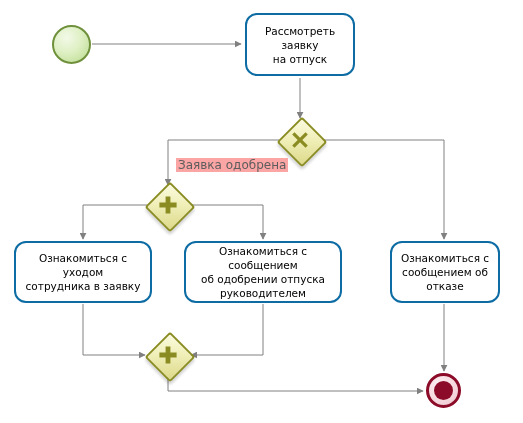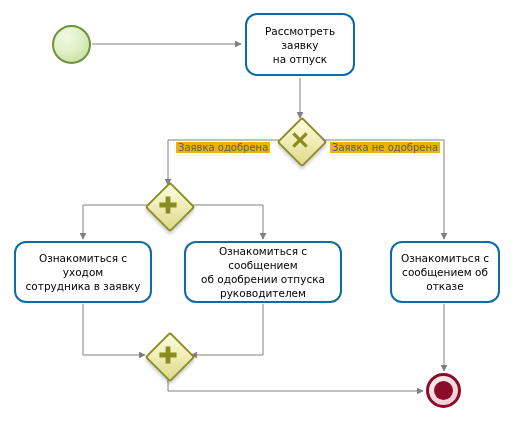--- a/index.html
+++ b/index.html
@@ -94,25 +94,26 @@
   .gateway .marker {
     position: relative;
     z-index: 2;
     width: 24px;
     height: 24px;
   }
   .gateway .marker svg { display: block; }
   
   .flow-label {
     position: absolute;
-    font-size: 10px;
+    font-size: 12px;
     color: #5d5d5d;
     white-space: nowrap;
-    background: #eab308;
+    background: #fca5a5;
     padding: 0 2px;
+    margin-top: 16px;
   }
 </style>
 </head>
 <body>
 
 <div id="canvas">
 
   <svg id="edges" viewBox="0 0 523 423" xmlns="http://www.w3.org/2000/svg">
     <defs>
       <marker id="arrow" viewBox="0 0 10 10" refX="9" refY="5" markerWidth="7" markerHeight="7" orient="auto-start-reverse">
@@ -154,21 +155,20 @@
     <div class="diamond"></div>
     <div class="marker">
       <svg viewBox="0 0 24 24" width="24" height="24" xmlns="http://www.w3.org/2000/svg">
         <path d="M6.5 4.2 L12 9.7 L17.5 4.2 L19.8 6.5 L14.3 12 L19.8 17.5 L17.5 19.8 L12 14.3 L6.5 19.8 L4.2 17.5 L9.7 12 L4.2 6.5 Z" fill="#8a8c22"></path>
       </svg>
     </div>
   </div>
 
   <div class="flow-label" style="left:176px; top:142px;">Заявка одобрена</div>
 
-  <div class="flow-label" style="left:330px; top:142px;">Заявка не одобрена</div>
 
   <div class="node gateway" style="left:148px; top:185px;">
     <div class="diamond"></div>
     <div class="marker">
       <svg viewBox="0 0 24 24" width="24" height="24" xmlns="http://www.w3.org/2000/svg">
         <path d="M9.6 3.4 H14.4 V9.6 H20.6 V14.4 H14.4 V20.6 H9.6 V14.4 H3.4 V9.6 H9.6 Z" fill="#8a8c22"></path>
       </svg>
     </div>
   </div>
 

